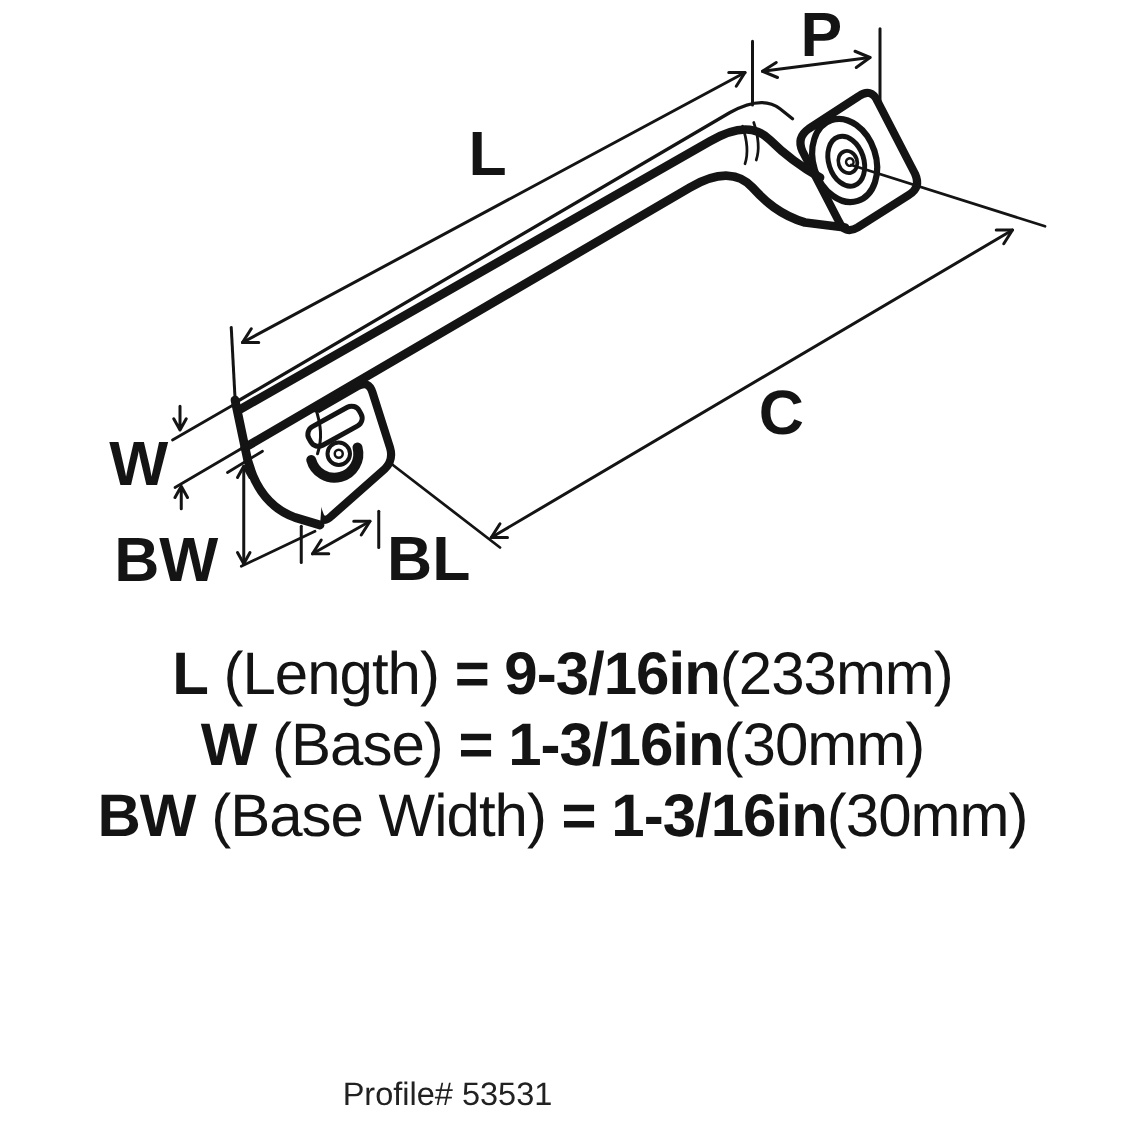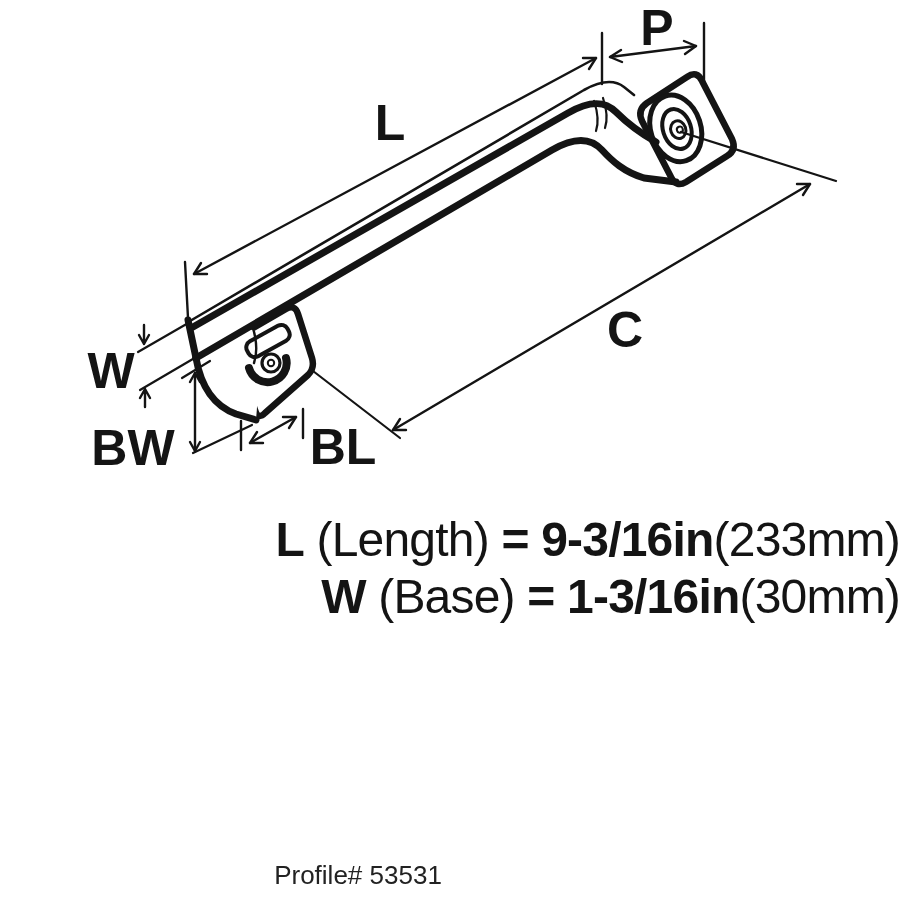--- a/index.html
+++ b/index.html
@@ -1,20 +1,20 @@
 <!DOCTYPE html>
 <html><head>
 <meta charset="utf-8">
 <style>
   html,body{margin:0;padding:0;background:#ffffff;}
   .stage{position:relative;width:900px;height:900px;background:#ffffff;overflow:hidden;
          font-family:"Liberation Sans",sans-serif;color:#141414;}
   .drawing{position:absolute;top:0;left:0;}
   .specs{position:absolute;top:511px;left:0;width:900px;text-align:center;}
-  .spec-line{height:57px;line-height:57px;font-size:48px;letter-spacing:-0.8px;white-space:nowrap;text-align:right;}
+  .spec-line{height:57px;line-height:57px;font-size:48px;letter-spacing:-0.8px;white-space:nowrap;}
   .spec-line span{white-space:pre;}
   .b{font-weight:700;}
   .r{font-weight:400;}
   .profile{position:absolute;top:860px;left:0;width:716px;text-align:center;
            font-size:26px;font-weight:400;color:#222;}
   svg .ink{stroke:#141414;fill:none;}
   svg text{fill:#141414;font-family:"Liberation Sans",sans-serif;font-weight:700;}
 </style>
 </head>
 <body>
@@ -109,16 +109,19 @@
     </g>
   </svg>
 
   <div class="specs">
     <div class="spec-line">
       <span class="b">L</span><span class="r"> (Length) </span><span class="b">= 9-3/16in</span><span class="r">(233mm)</span>
     </div>
     <div class="spec-line">
       <span class="b">W</span><span class="r"> (Base) </span><span class="b">= 1-3/16in</span><span class="r">(30mm)</span>
     </div>
+    <div class="spec-line">
+      <span class="b">BW</span><span class="r"> (Base Width) </span><span class="b">= 1-3/16in</span><span class="r">(30mm)</span>
+    </div>
   </div>
 
   <div class="profile">Profile# 53531</div>
 </div>
 
 </body></html>

